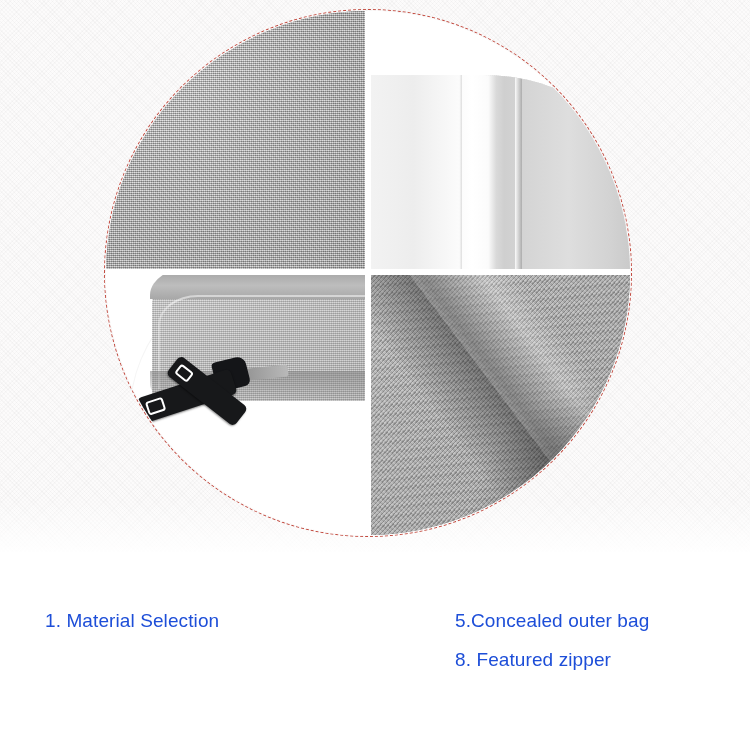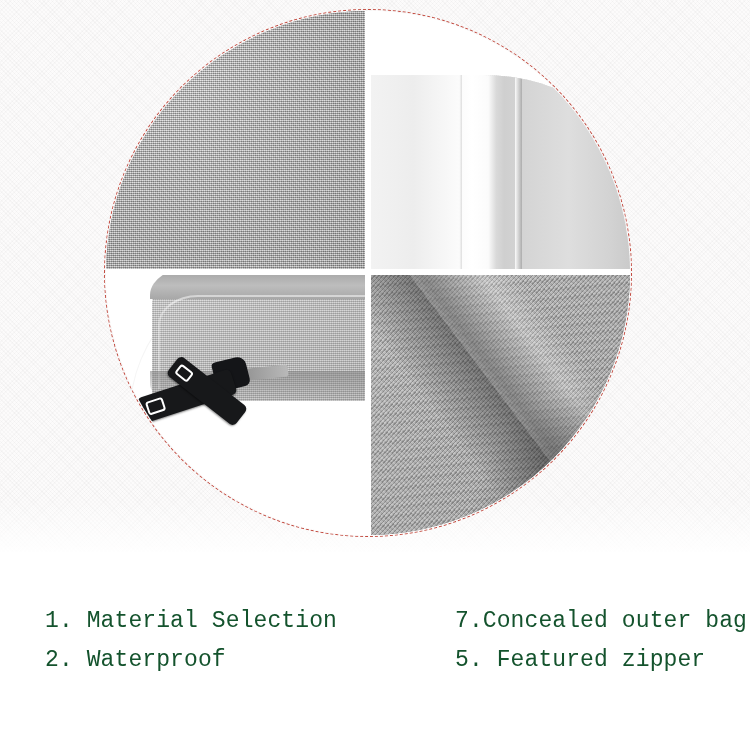--- a/index.html
+++ b/index.html
@@ -207,26 +207,26 @@
 
   
   .feature-list{
     position:absolute;left:0;top:552px;width:750px;height:198px;
     background:#ffffff;
   }
   .list-col{position:absolute;top:0;}
   .col-left{left:45px;}
   .col-right{left:455px;}
   .feature-item{
-    font-size:23px;
+    font-size:19px;
     line-height:38.5px;
-    color:#14532d;
+    color:#1d4ed8;
     letter-spacing:0.1px;
     white-space:nowrap;
-    font-family:Liberation Mono, monospace;
+    font-family:Liberation Sans, sans-serif;
   }
   .col-left .feature-item:first-child,
   .col-right .feature-item:first-child{margin-top:50px;}
 </style>
 </head>
 <body>
 
 <div id="page">
 
   <div class="hero-panel"></div>
@@ -274,23 +274,22 @@
       <div class="twill-crease"></div>
       <div class="twill-dark-corner"></div>
     </div>
 
   </div>
 
   <div class="feature-list">
 
     <div class="list-col col-left">
       <div class="feature-item">1. Material Selection</div>
-      <div class="feature-item">2. Waterproof</div>
     </div>
 
     <div class="list-col col-right">
-      <div class="feature-item">7.Concealed outer bag</div>
-      <div class="feature-item">5. Featured zipper</div>
+      <div class="feature-item">5.Concealed outer bag</div>
+      <div class="feature-item">8. Featured zipper</div>
     </div>
 
   </div>
 
 </div>
 
 </body></html>

